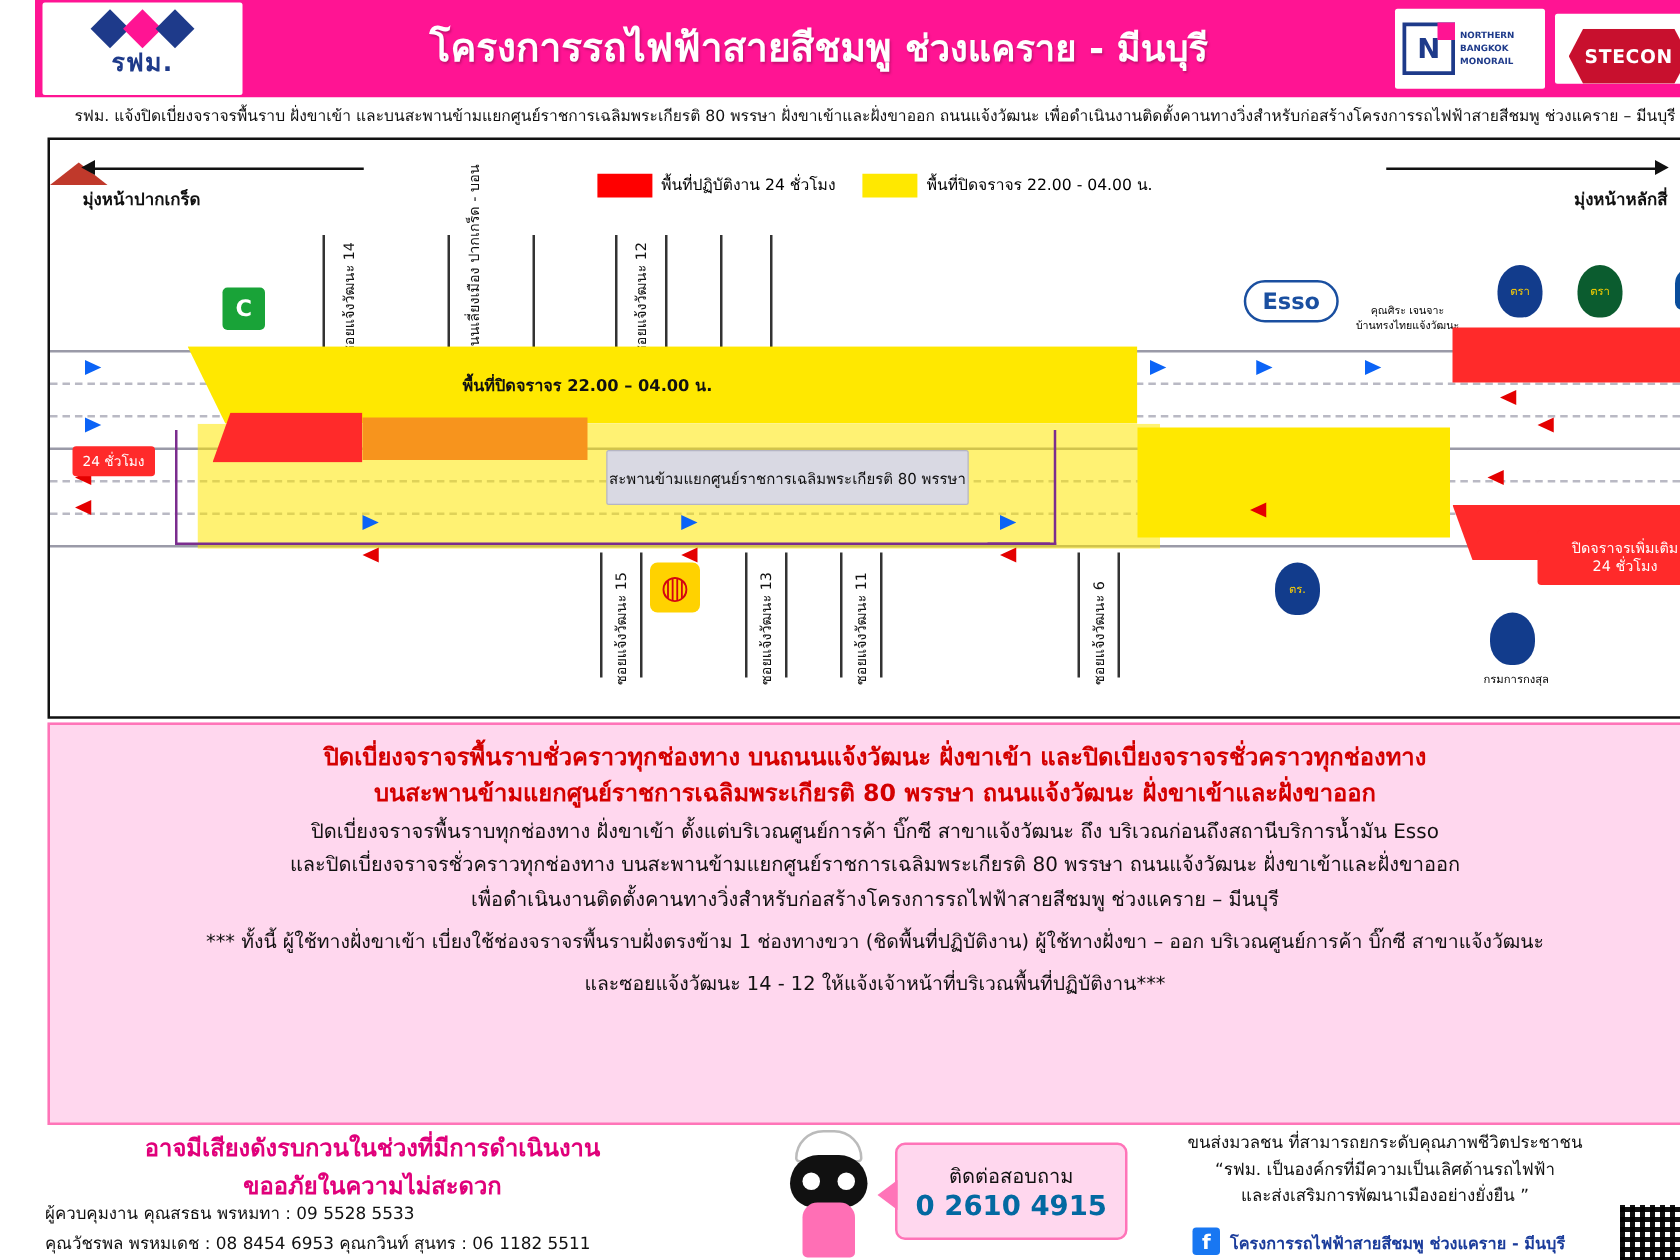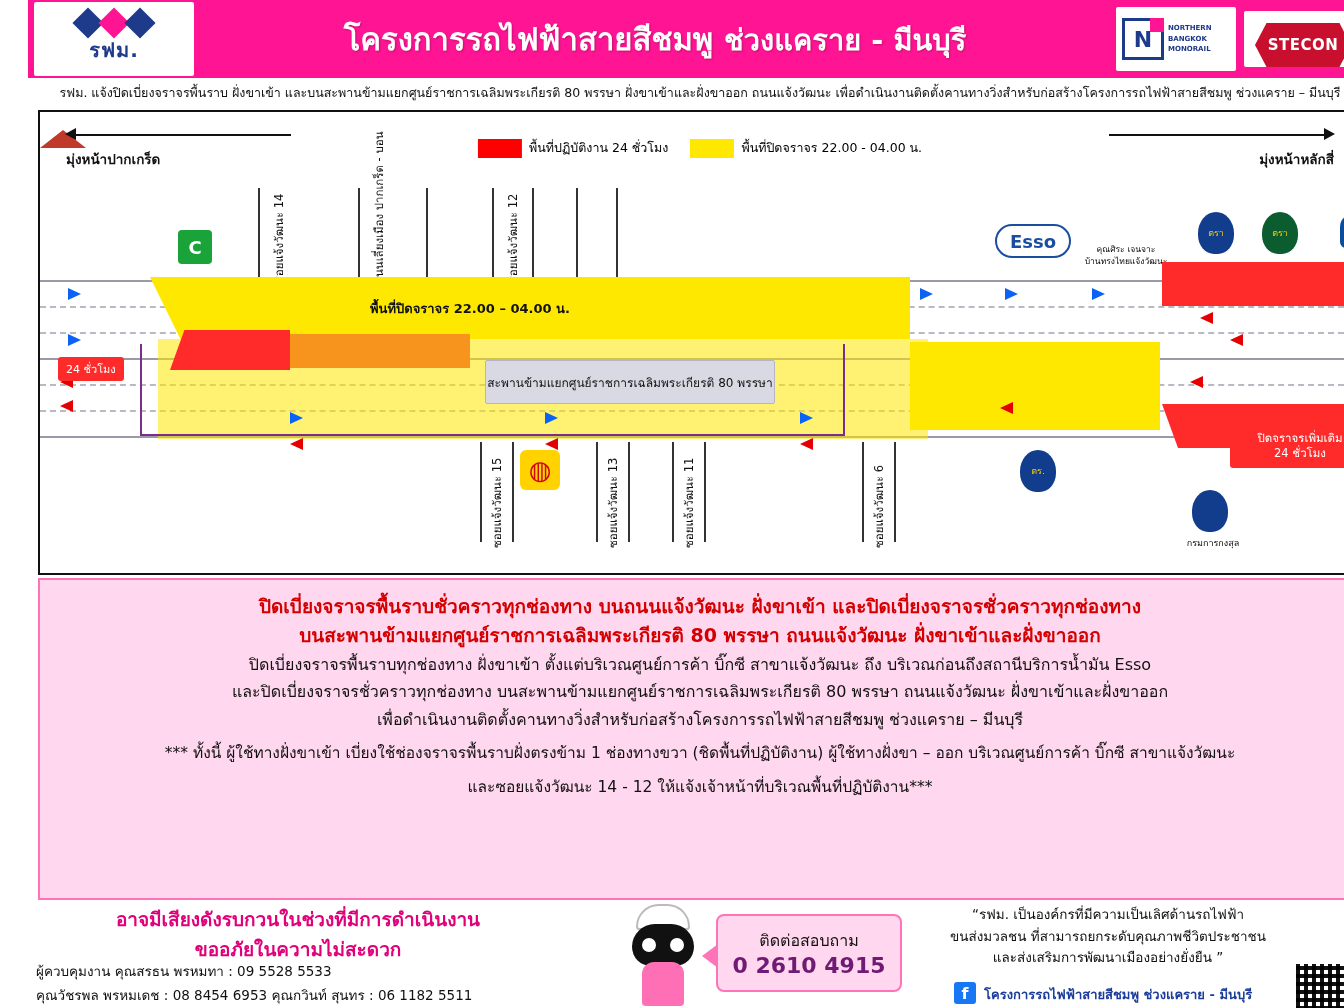--- a/index.html
+++ b/index.html
@@ -156,21 +156,21 @@
             background:#111; border-radius:31px 31px 26px 26px; }
   .m-eye { position:absolute; top:14px; width:14px; height:14px; background:#fff; border-radius:50%; }
   .m-body { position:absolute; left:24px; top:60px; width:42px; height:44px; background:#ff6fb5;
             border-radius:12px 12px 4px 4px; }
   .callout { position:absolute; left:688px; top:12px; width:186px; height:78px;
              background:#ffd7ee; border:2px solid #ff74b8; border-radius:8px;
              display:flex; flex-direction:column; align-items:center; justify-content:center; }
   .callout:before { content:""; position:absolute; left:-16px; top:28px; width:0;height:0;
              border-top:12px solid transparent;border-bottom:12px solid transparent;border-right:16px solid #ff74b8; }
   .callout .c1 { font-size:16px; color:#111; }
-  .callout .c2 { font-size:22px; color:#701a75; font-weight:bold; }
+  .callout .c2 { font-size:22px; color:#0369a1; font-weight:bold; }
   .foot-right { position:absolute; left:900px; top:2px; width:360px; text-align:center; }
   .foot-right .r1 { color:#1b3c9b; font-weight:bold; font-size:18px; }
   .foot-right .r2 { color:#111; font-size:13.5px; line-height:1.6; }
   .fb { position:absolute; left:926px; top:80px; width:22px;height:22px;background:#1877f2;
         color:#fff; font-weight:bold; font-size:16px; display:flex;align-items:center;justify-content:center;
         border-radius:3px; }
   .fb-text { position:absolute; left:956px; top:82px; font-size:13px; color:#1b3c9b; font-weight:bold; }
   .qr { position:absolute; left:1268px; top:62px; width:62px; height:62px;
         background:
           repeating-linear-gradient(0deg,#111 0 4px,#fff 4px 8px),
@@ -359,22 +359,22 @@
       </div>
       <div class="m-body"></div>
     </div>
 
     <div class="callout">
       <div class="c1">ติดต่อสอบถาม</div>
       <div class="c2">0 2610 4915</div>
     </div>
 
     <div class="foot-right">
+      <div class="r2">ขนส่งมวลชน ที่สามารถยกระดับคุณภาพชีวิตประชาชน</div>
       <div class="r2">“รฟม. เป็นองค์กรที่มีความเป็นเลิศด้านรถไฟฟ้า</div>
-      <div class="r2">ขนส่งมวลชน ที่สามารถยกระดับคุณภาพชีวิตประชาชน</div>
       <div class="r2">และส่งเสริมการพัฒนาเมืองอย่างยั่งยืน ”</div>
     </div>
     <div class="fb">f</div>
     <div class="fb-text">โครงการรถไฟฟ้าสายสีชมพู  ช่วงแคราย - มีนบุรี</div>
     <div class="qr"></div>
   </div>
 
 </div>
 
 </body></html>

